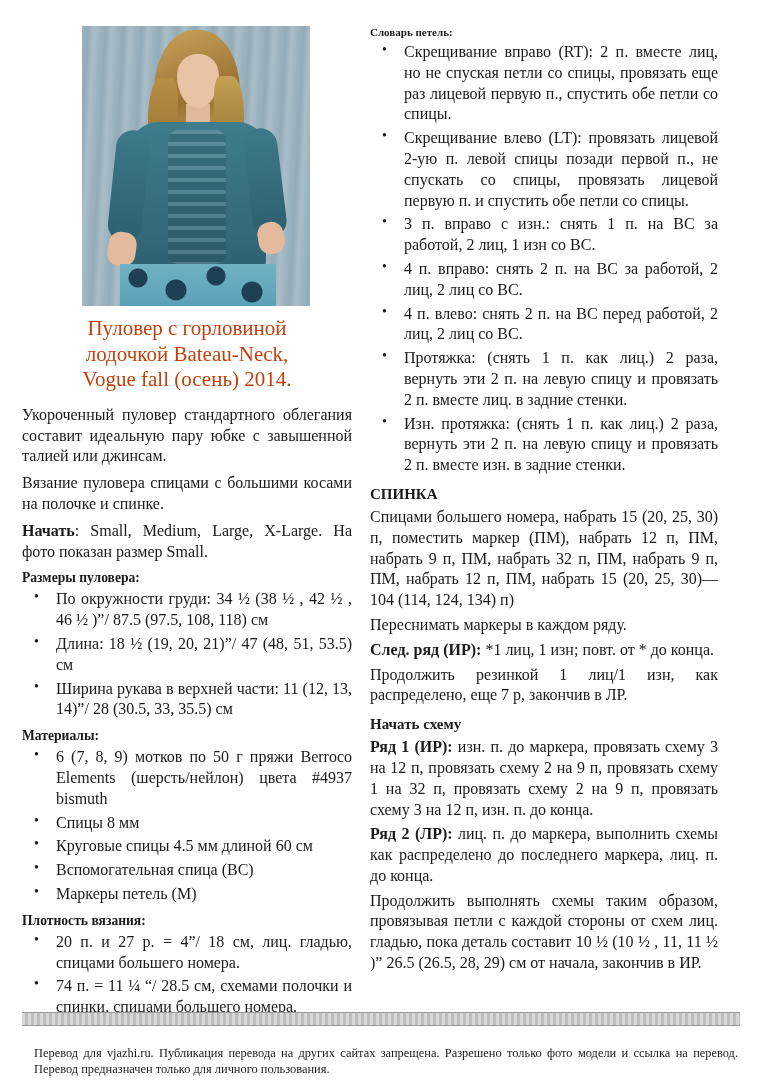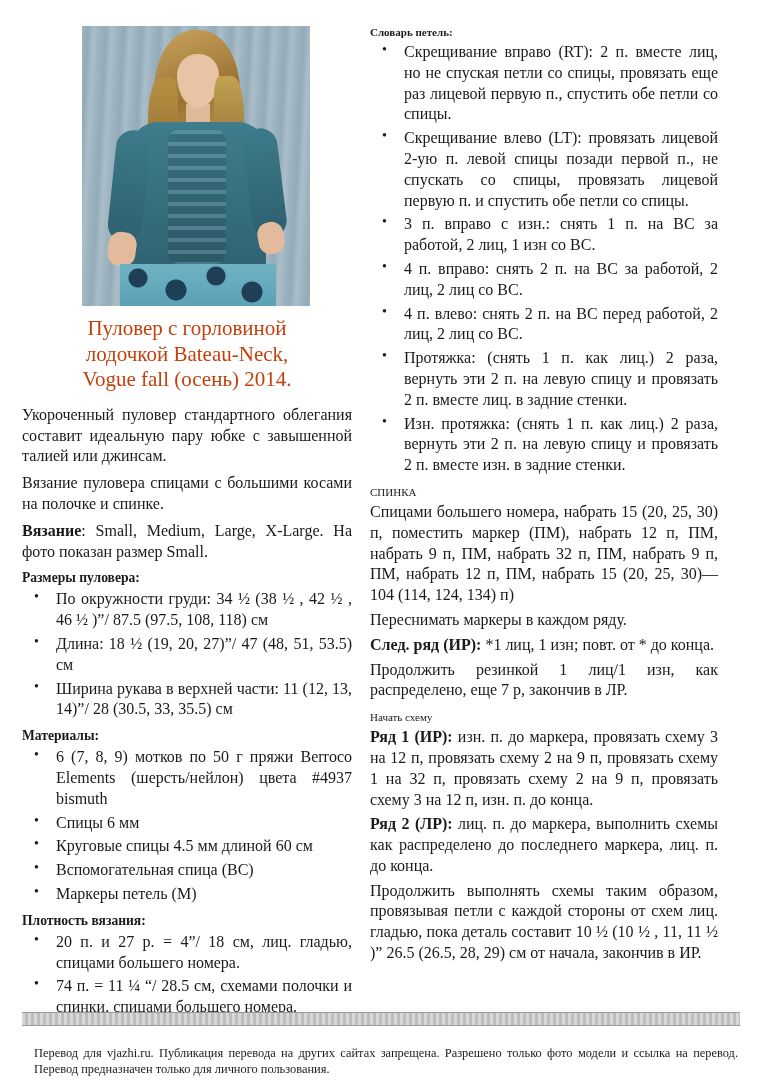--- a/index.html
+++ b/index.html
@@ -144,22 +144,22 @@
     text-align: justify;
     margin: 0 0 4px 0;
   }
   .intro { margin-bottom: 6px; }
   .sec-head {
     font-weight: bold;
     font-size: 13.6px;
     margin: 8px 0 3px 0;
   }
   .sec-head-big {
-    font-weight: normal;
-    font-size: 11px;
+    font-weight: bold;
+    font-size: 15px;
     margin: 10px 0 4px 0;
   }
   .rlist {
     list-style: none;
     margin: 0 0 4px 0;
     padding: 0;
   }
   .rlist li {
     position: relative;
     padding-left: 34px;
@@ -230,33 +230,33 @@
 
       <div class="title">
         <div>Пуловер с горловиной</div>
         <div>лодочкой Bateau-Neck,</div>
         <div>Vogue fall (осень) 2014.</div>
       </div>
 
       <p class="intro">Укороченный пуловер стандартного облегания составит идеальную пару юбке с завышенной талией или джинсам.</p>
       <p class="intro">Вязание пуловера спицами с большими косами на полочке и спинке.</p>
 
-      <p class="block"><span class="lead">Вязание</span><span>: Small, Medium, Large, X-Large. На фото показан размер Small.</span></p>
+      <p class="block"><span class="lead">Начать</span><span>: Small, Medium, Large, X-Large. На фото показан размер Small.</span></p>
 
       <div class="sec-head">Размеры пуловера:</div>
       <ul class="rlist">
         <li>По окружности груди: 34 ½  (38 ½ , 42 ½ , 46 ½ )”/ 87.5 (97.5, 108, 118) см</li>
-        <li>Длина: 18 ½  (19, 20, 27)”/ 47 (48, 51, 53.5) см</li>
+        <li>Длина: 18 ½  (19, 20, 21)”/ 47 (48, 51, 53.5) см</li>
         <li>Ширина рукава в верхней части: 11 (12, 13, 14)”/ 28 (30.5, 33, 35.5) см</li>
       </ul>
 
       <div class="sec-head"><span>Материалы</span><span>:</span></div>
       <ul class="rlist">
         <li>6 (7, 8, 9) мотков по 50 г пряжи Berroco Elements (шерсть/нейлон) цвета  #4937 bismuth</li>
-        <li>Спицы 6 мм</li>
+        <li>Спицы 8 мм</li>
         <li>Круговые спицы 4.5 мм длиной 60 см</li>
         <li>Вспомогательная спица (ВС)</li>
         <li>Маркеры петель (М)</li>
       </ul>
 
       <div class="sec-head">Плотность вязания:</div>
       <ul class="rlist">
         <li>20 п. и 27 р. = 4”/ 18 см, лиц. гладью, спицами большего номера.</li>
         <li>74 п. = 11 ¼  “/ 28.5 см, схемами полочки и спинки, спицами большего номера.</li>
       </ul>

